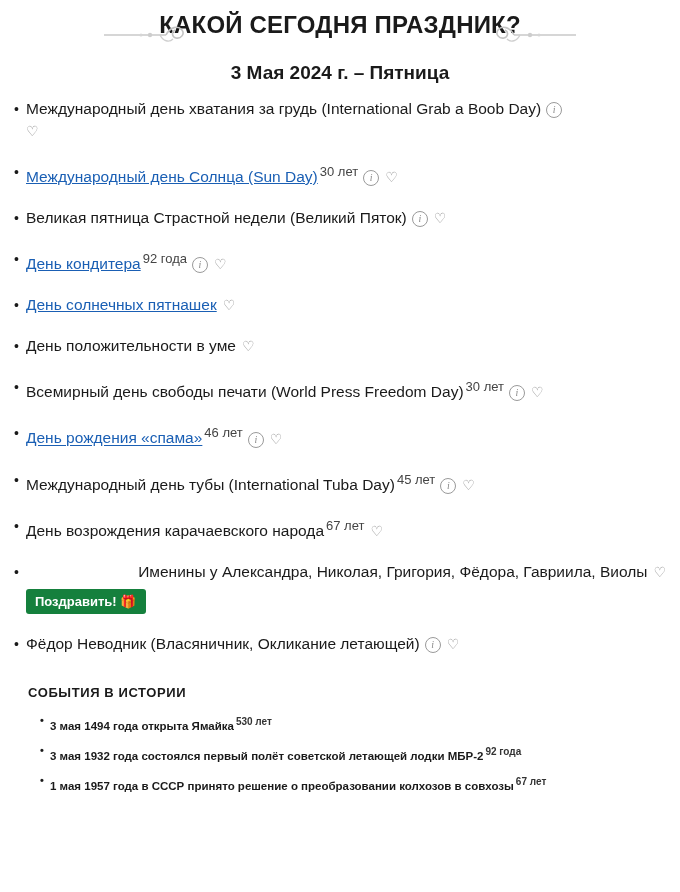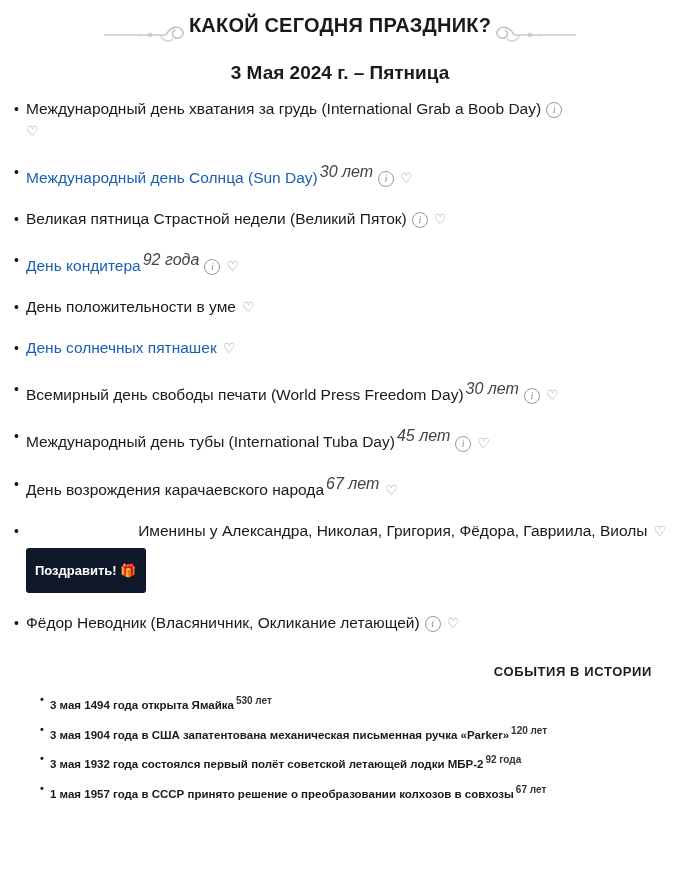--- a/index.html
+++ b/index.html
@@ -20,21 +20,21 @@
     position: relative;
     box-sizing: border-box;
   }
 
   
   .header {
     padding-top: 10px;
     text-align: center;
   }
   .header-title {
-    font-size: 20px;
+    font-size: 24px;
     font-weight: bold;
     color: #1a1a1a;
     letter-spacing: 0.2px;
     margin: 0;
     padding: 2px 0 0 0;
     line-height: 26px;
   }
   .ornament-row {
     position: relative;
     height: 26px;
@@ -79,28 +79,28 @@
     left: 0;
     top: 0;
     color: #1a1a1a;
     font-size: 14px;
   }
   .item .label {
     color: #1a1a1a;
   }
   .item.link .label {
     color: #1a5fb4;
+    text-decoration: underline;
     cursor: pointer;
   }
   .years {
-    font-size: 16px;
+    font-size: 13px;
     vertical-align: super;
     color: #444;
     margin-left: 2px;
-    font-style: italic;
   }
   .info-icon {
     display: inline-block;
     width: 14px;
     height: 14px;
     border: 1px solid #9a9a9a;
     border-radius: 50%;
     color: #8a8a8a;
     font-size: 10px;
     line-height: 13px;
@@ -118,42 +118,42 @@
     font-size: 14px;
     vertical-align: 0px;
     cursor: pointer;
   }
   .congrats-wrap {
     margin-top: 6px;
     padding-left: 12px;
   }
   .congrats-btn {
     display: inline-block;
-    background: #0f172a;
+    background: #15803d;
     color: #ffffff;
     font-size: 13px;
     font-weight: bold;
     border: none;
     border-radius: 3px;
-    padding: 15px 9px;
+    padding: 5px 9px;
     cursor: pointer;
     font-family: "Liberation Sans", sans-serif;
   }
   .congrats-btn .gift {
     margin-left: 4px;
     font-weight: normal;
   }
 
   
   .events {
     margin-top: 30px;
     padding: 0 28px;
   }
   .events-title {
-    text-align: right;
+    text-align: left;
     font-size: 13px;
     font-weight: bold;
     letter-spacing: 0.6px;
     color: #1a1a1a;
     margin-bottom: 14px;
   }
   .event {
     font-size: 11.5px;
     line-height: 15px;
     color: #1a1a1a;
@@ -205,33 +205,33 @@
       </span>
     </div>
     <div class="subtitle">3 Мая 2024 г. – Пятница</div>
   </div>
 
   <div class="list" id="holiday-list">
       <div class="item"><span class="label">Международный день хватания за грудь (International Grab a Boob Day)</span><span class="info-icon">i</span><br><span class="heart-icon" style="margin-left: 0px;">♡</span></div>
       <div class="item link"><span class="label">Международный день Солнца (Sun Day)</span><sup class="years">30 лет</sup><span class="info-icon">i</span><span class="heart-icon">♡</span></div>
       <div class="item"><span class="label">Великая пятница Страстной недели (Великий Пяток)</span><span class="info-icon">i</span><span class="heart-icon">♡</span></div>
       <div class="item link"><span class="label">День кондитера</span><sup class="years">92 года</sup><span class="info-icon">i</span><span class="heart-icon">♡</span></div>
+      <div class="item link"><span class="label">День солнечных пятнашек</span><span class="heart-icon">♡</span></div>
       <div class="item"><span class="label">День положительности в уме</span><span class="heart-icon">♡</span></div>
-      <div class="item link"><span class="label">День солнечных пятнашек</span><span class="heart-icon">♡</span></div>
       <div class="item"><span class="label">Всемирный день свободы печати (World Press Freedom Day)</span><sup class="years">30 лет</sup><span class="info-icon">i</span><span class="heart-icon">♡</span></div>
+      <div class="item link"><span class="label">День рождения «спама»</span><sup class="years">46 лет</sup><span class="info-icon">i</span><span class="heart-icon">♡</span></div>
       <div class="item"><span class="label">Международный день тубы (International Tuba Day)</span><sup class="years">45 лет</sup><span class="info-icon">i</span><span class="heart-icon">♡</span></div>
       <div class="item"><span class="label">День возрождения карачаевского народа</span><sup class="years">67 лет</sup><span class="heart-icon">♡</span></div>
       <div class="item" style="margin-bottom: 0px; text-align: right;"><span class="label">Именины у Александра, Николая, Григория, Фёдора, Гавриила, Виолы</span><span class="heart-icon">♡</span></div>
       <div class="congrats-wrap" style="margin-bottom: 19px;"><button class="congrats-btn"><span>Поздравить!</span><span class="gift">🎁</span></button></div>
       <div class="item"><span class="label">Фёдор Неводник (Власяничник, Окликание летающей)</span><span class="info-icon">i</span><span class="heart-icon">♡</span></div>
     </div>
 
   <div class="events">
     <div class="events-title">СОБЫТИЯ В ИСТОРИИ</div>
     <div id="events-list">
         <div class="event"><span>3 мая 1494 года открыта Ямайка</span><sup class="ev-years">530 лет</sup></div>
-        <div class="event"><span>3 мая 1904 года в США запатентована механическая письменная ручка «Parker»</span><sup class="ev-years">120 лет</sup></div>
         <div class="event"><span>3 мая 1932 года состоялся первый полёт советской летающей лодки МБР-2</span><sup class="ev-years">92 года</sup></div>
         <div class="event"><span>1 мая 1957 года в СССР принято решение о преобразовании колхозов в совхозы</span><sup class="ev-years">67 лет</sup></div>
       </div>
   </div>
 
 </div>
 
 </body></html>

